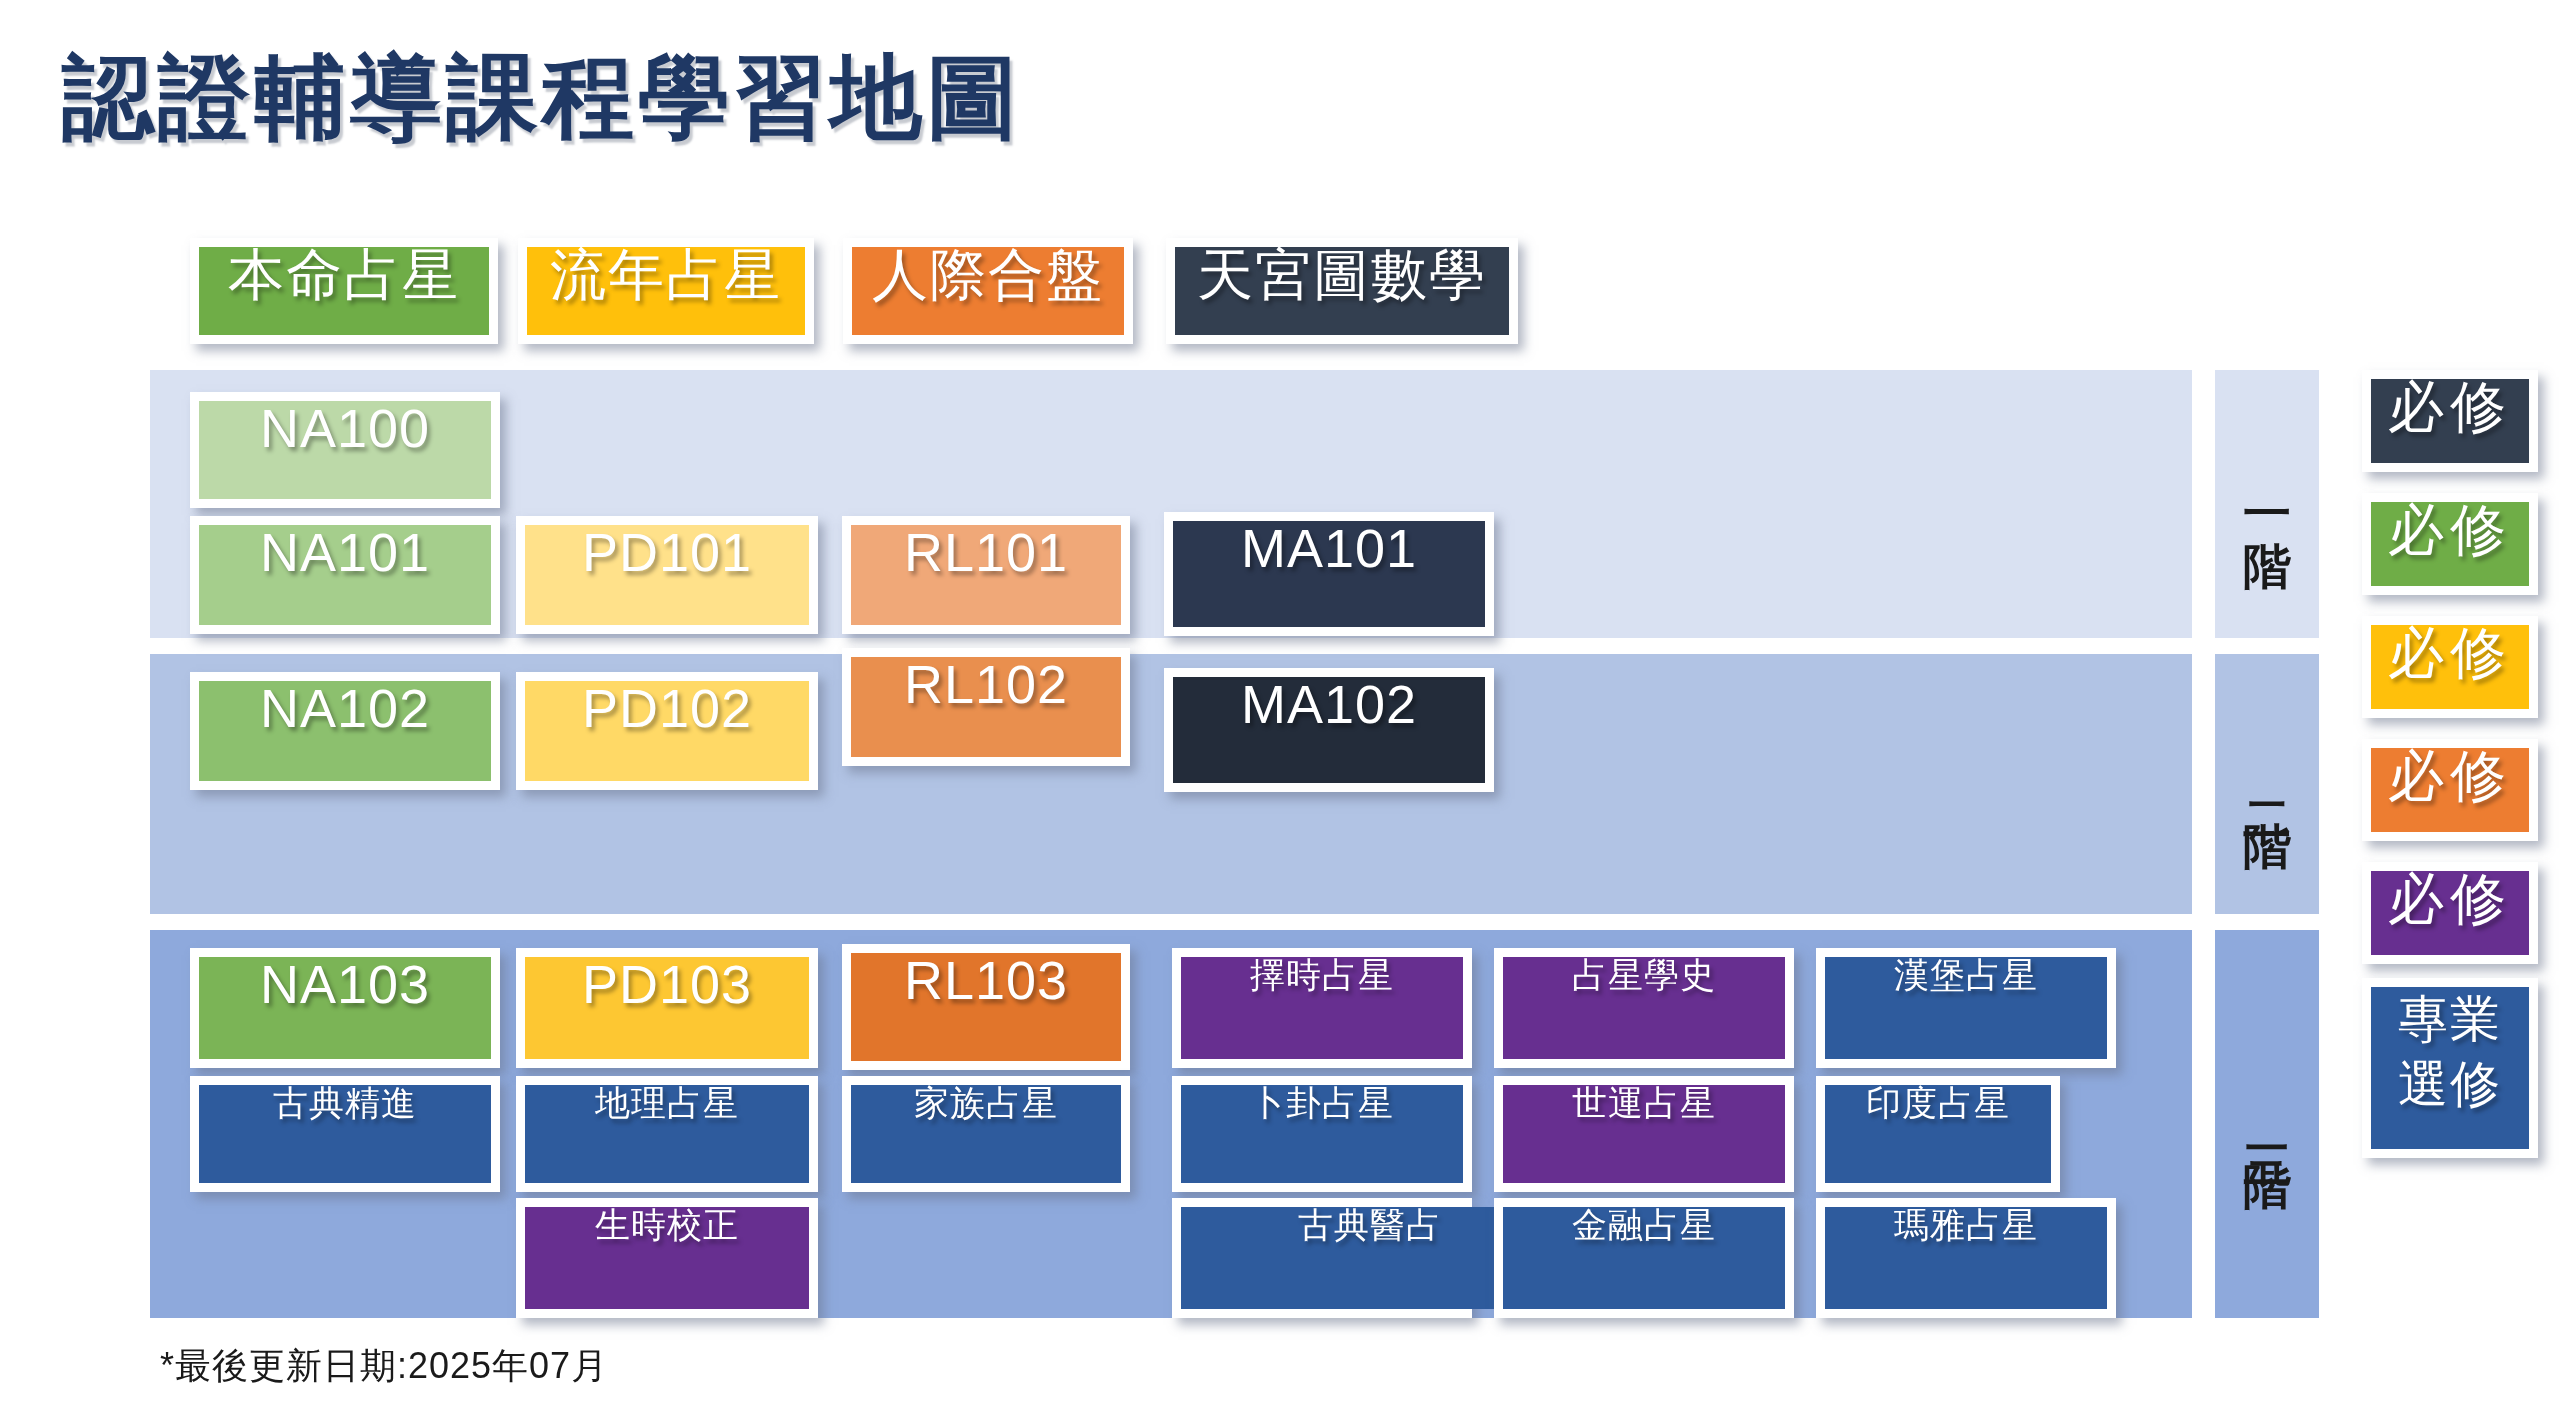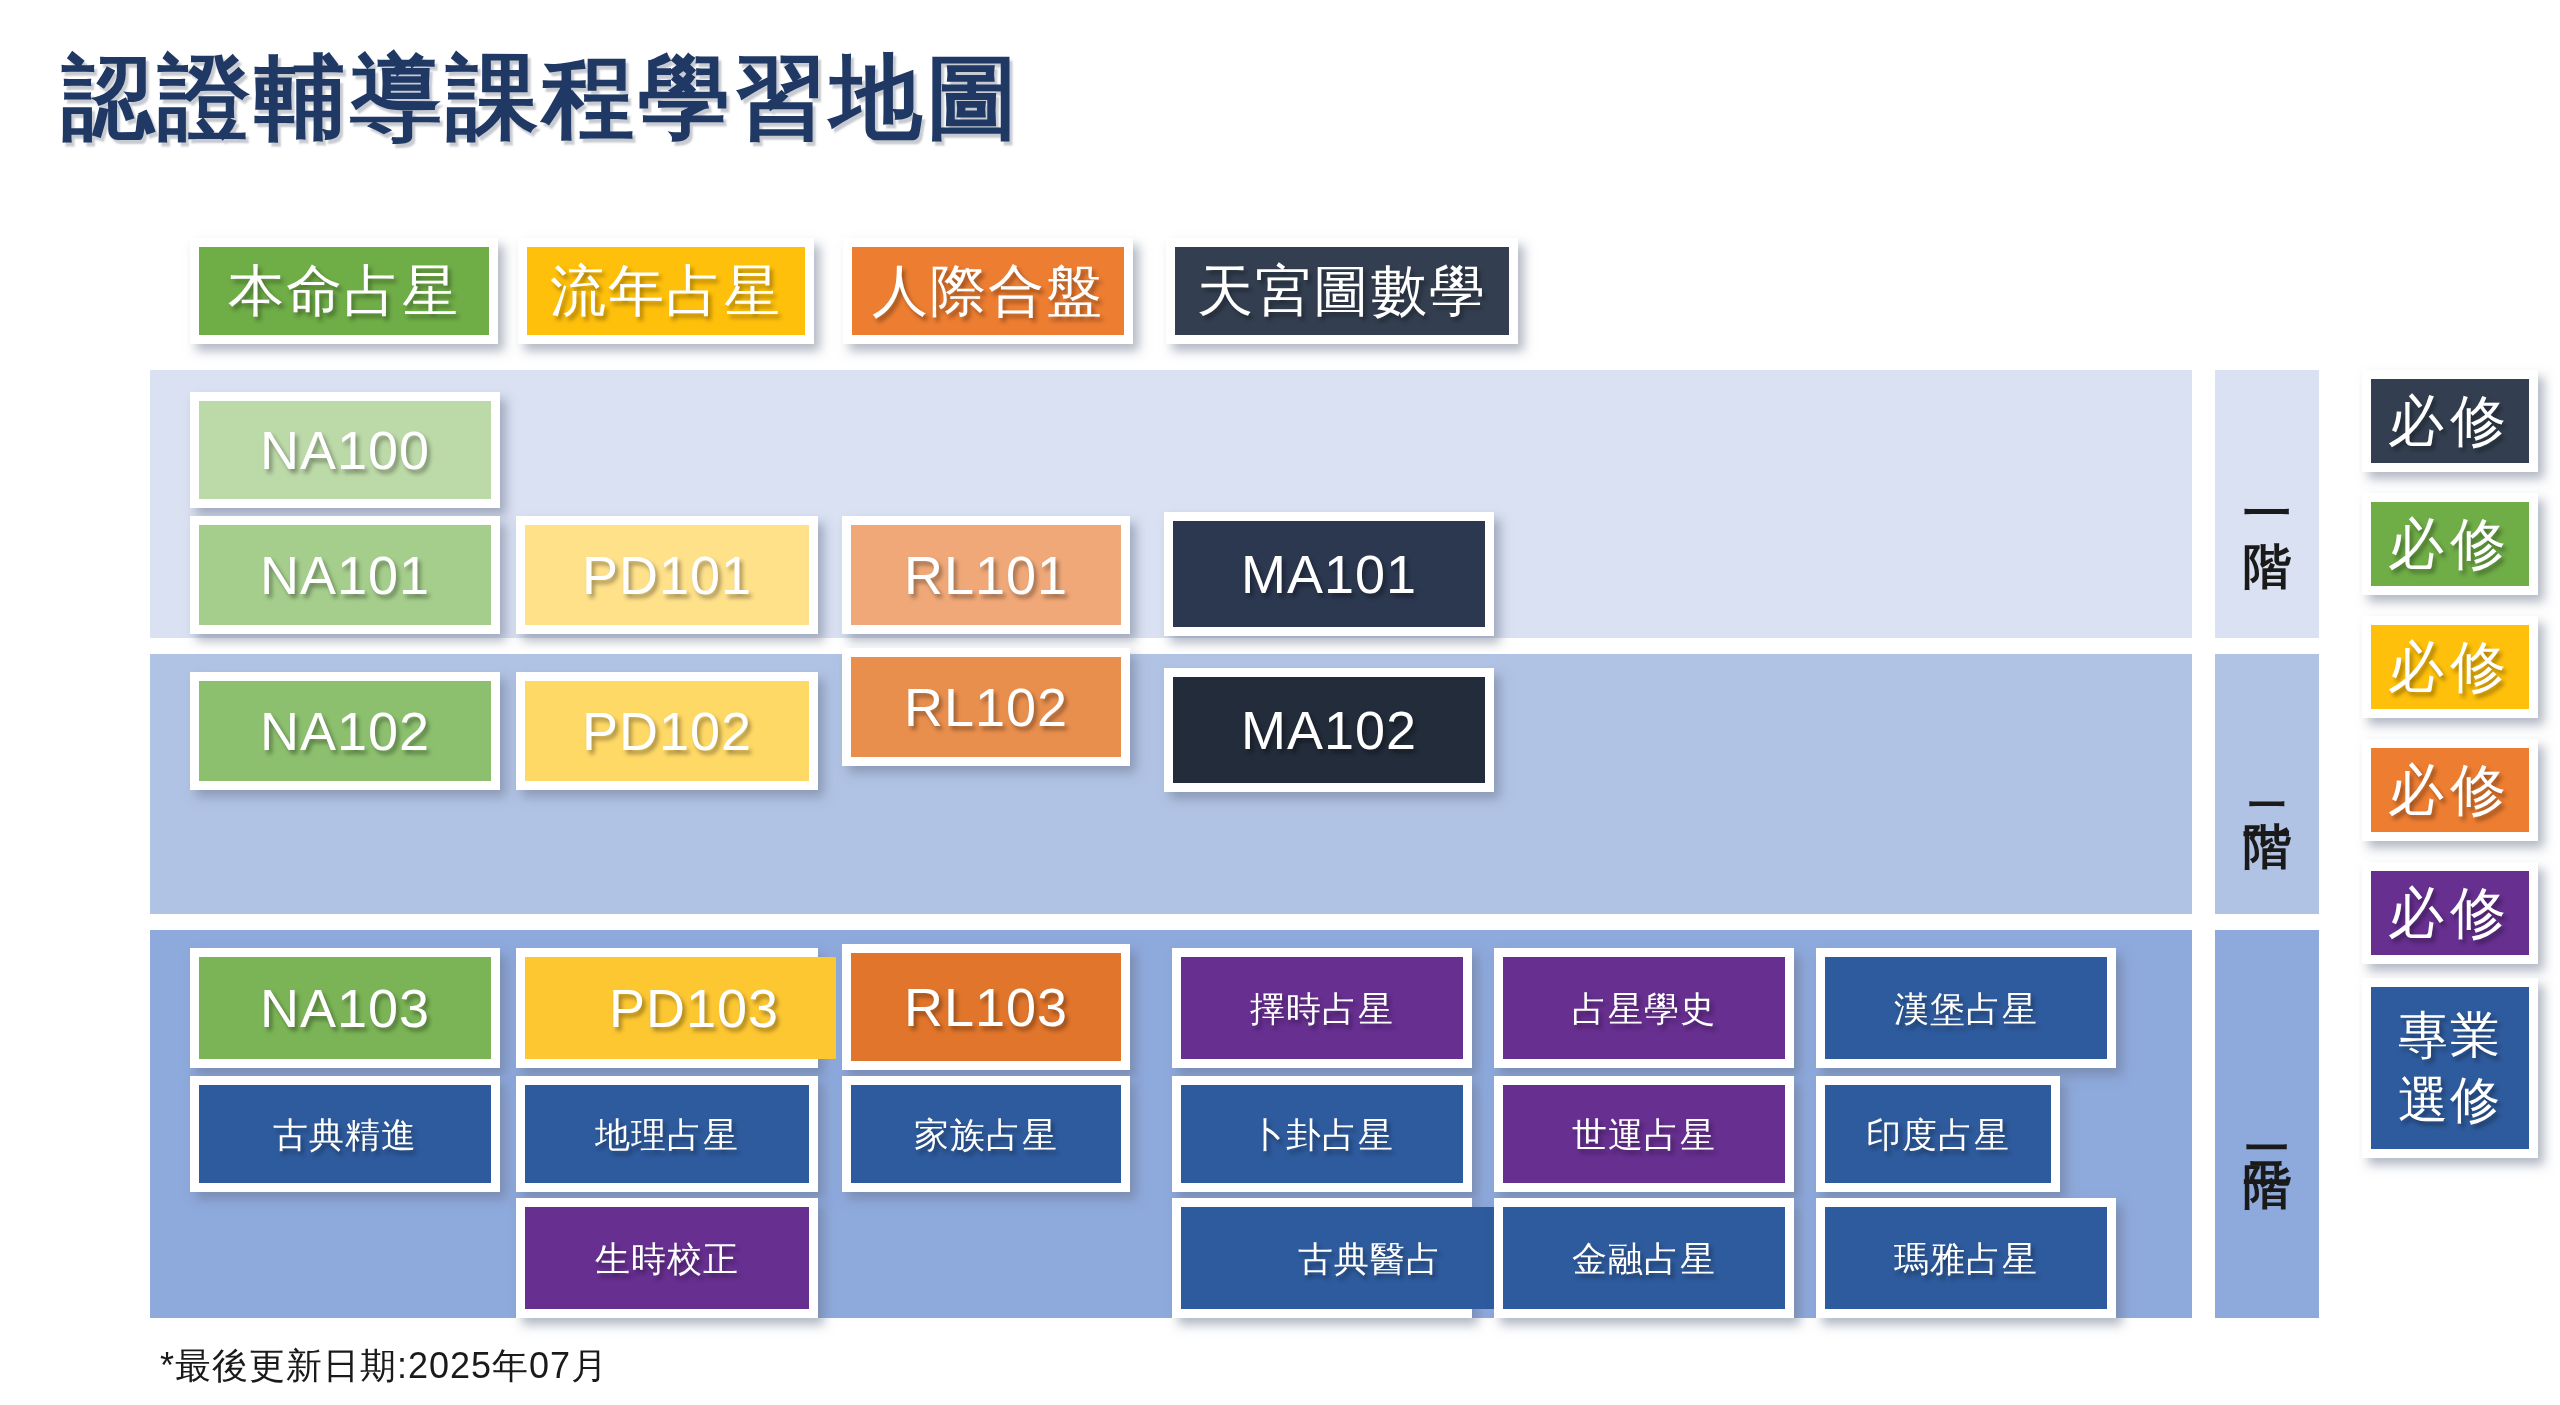--- a/index.html
+++ b/index.html
@@ -19,21 +19,21 @@
   }
   .tier-label-text{
     writing-mode:vertical-rl;text-orientation:upright;
     font-size:48px;font-weight:600;letter-spacing:16px;line-height:1;
   }
   .frame{
     position:absolute;background:#ffffff;padding:9px;box-sizing:border-box;
     box-shadow:6px 7px 10px rgba(105,115,140,0.50);
   }
   .fill{
-    width:100%;height:100%;display:flex;align-items:center;justify-content:center;
+    width:100%;height:100%;display:flex;justify-content:center;
   }
   .lbl{
     color:#ffffff;line-height:1;white-space:nowrap;
     text-shadow:3px 4px 4px rgba(0,0,0,0.35);
   }
   .lbl-legend{font-size:56px;letter-spacing:2px;}
   .lbl-code{font-size:54px;letter-spacing:1px;}
   .lbl-cjk{font-size:35px;letter-spacing:1px;}
   .lbl-side{font-size:56px;letter-spacing:6px;}
   .lbl-wrap2{
@@ -123,21 +123,21 @@
       <span class="lbl lbl-code">MA102</span>
     </div>
   </div>
 
   <div class="frame" style="left:190px;top:948px;width:310px;height:120px">
     <div class="fill" style="background-color: rgb(123, 180, 86);">
       <span class="lbl lbl-code">NA103</span>
     </div>
   </div>
   <div class="frame" style="left:516px;top:948px;width:302px;height:120px">
-    <div class="fill" style="background-color: rgb(253, 199, 50); padding-left: 27px;">
+    <div class="fill" style="background-color: rgb(253, 199, 50);">
       <span class="lbl lbl-code">PD103</span>
     </div>
   </div>
   <div class="frame" style="left:842px;top:944px;width:288px;height:126px">
     <div class="fill" style="background-color: rgb(225, 117, 43);">
       <span class="lbl lbl-code">RL103</span>
     </div>
   </div>
   <div class="frame" style="left:1172px;top:948px;width:300px;height:120px">
     <div class="fill" style="background-color: rgb(103, 47, 144);">

